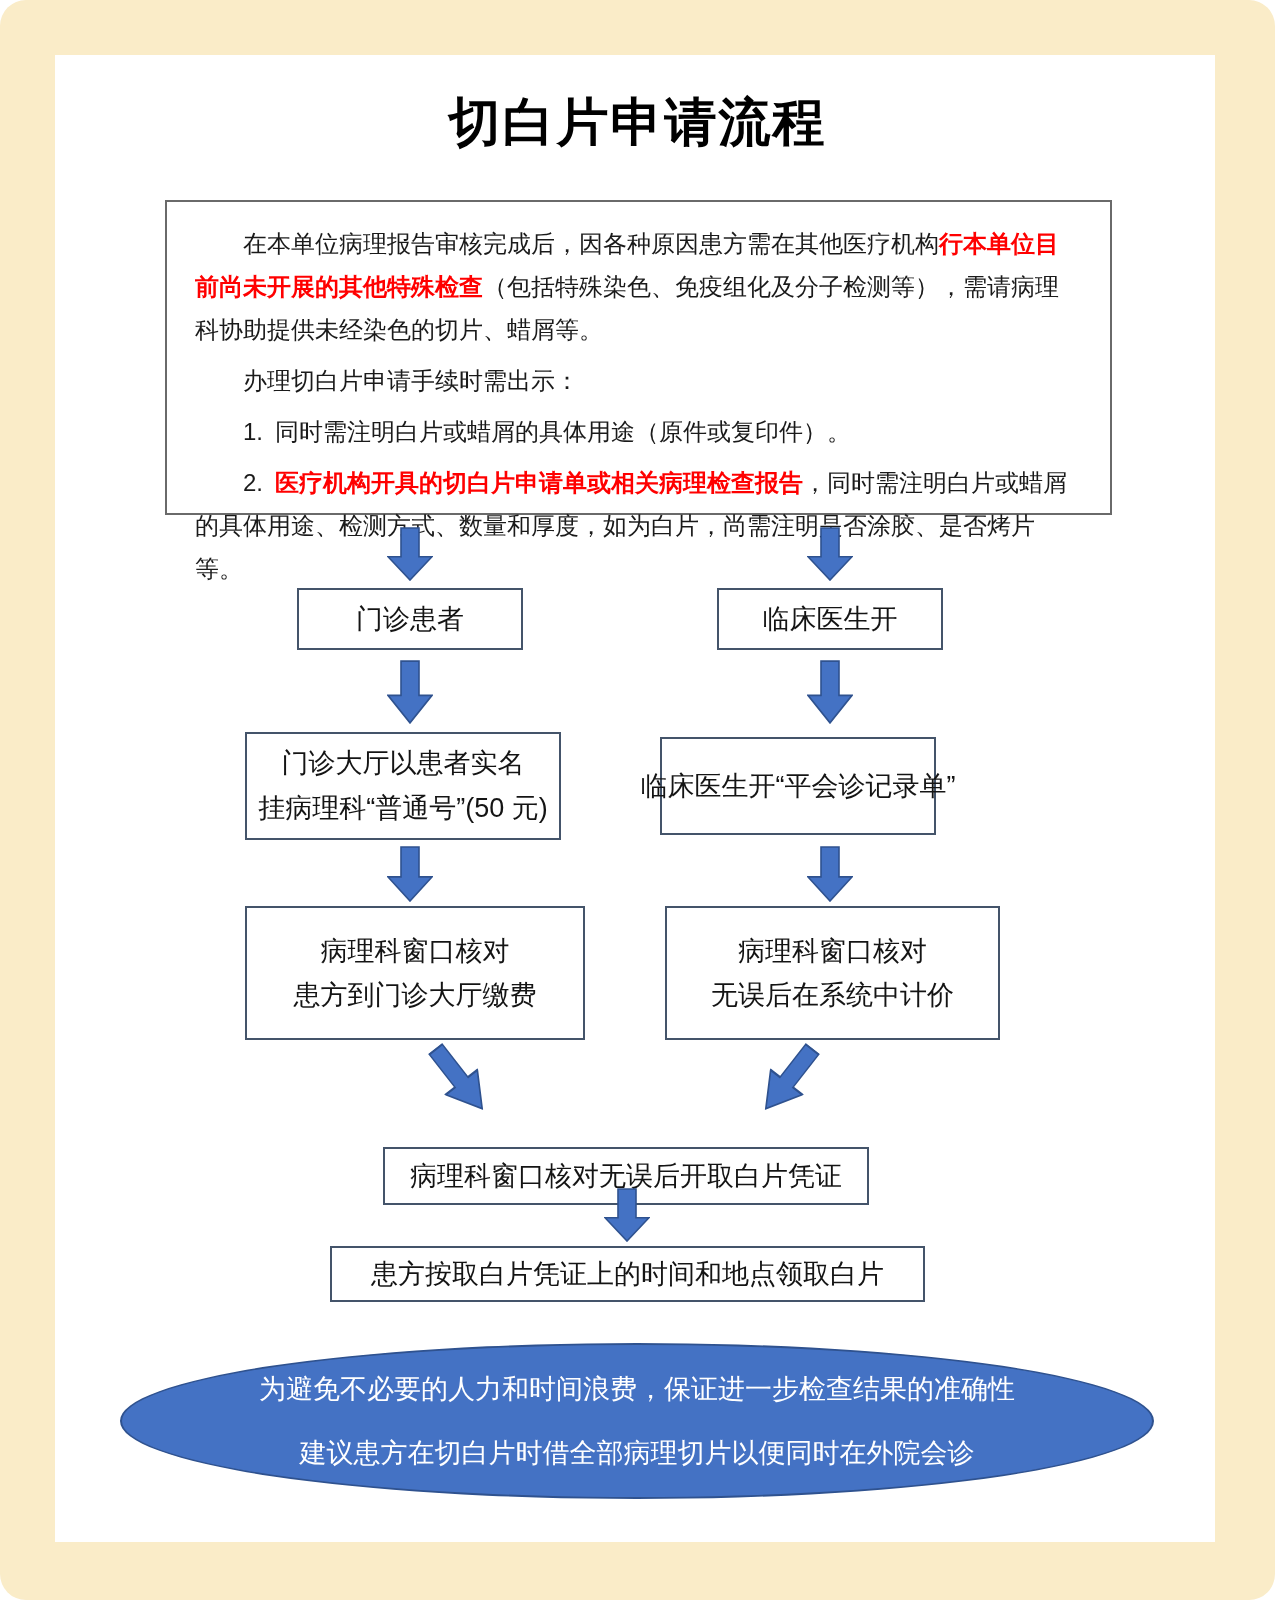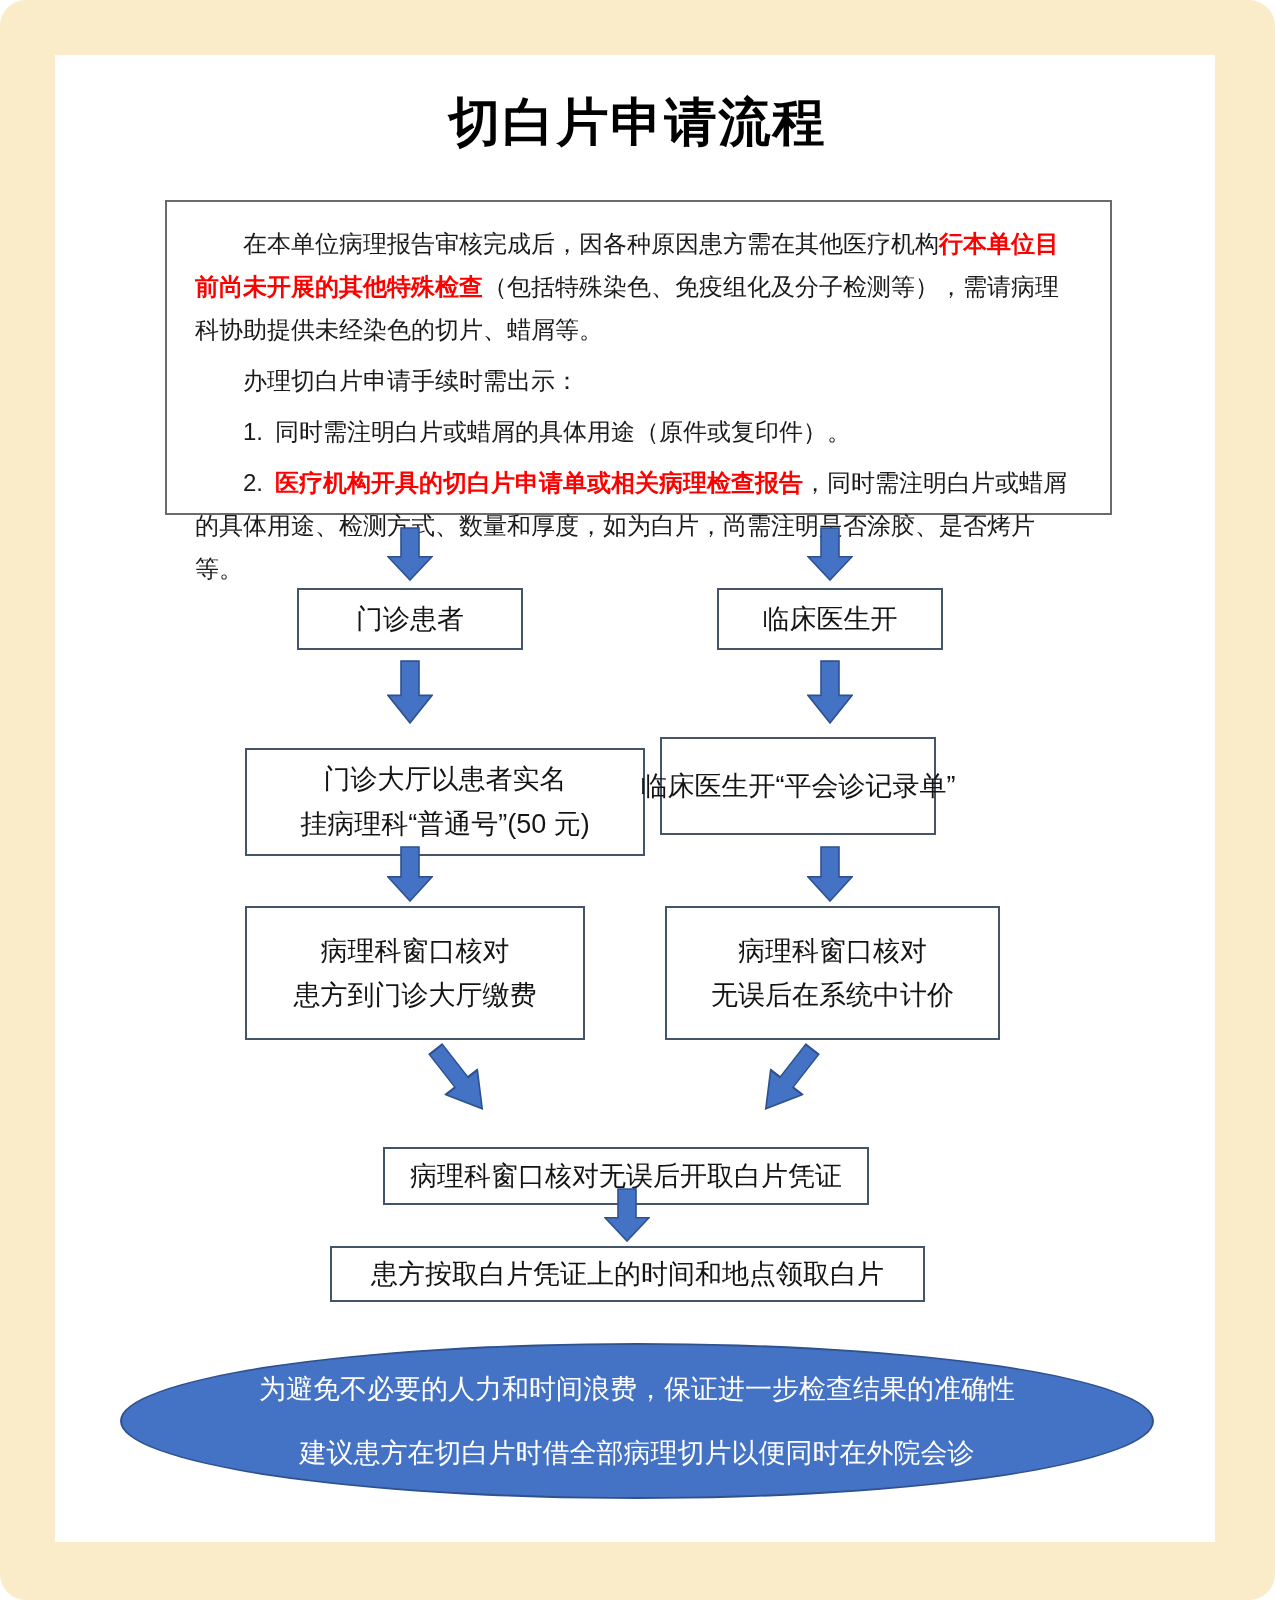--- a/index.html
+++ b/index.html
@@ -80,21 +80,21 @@
     <svg width="46" height="64" viewBox="0 0 46 58" preserveAspectRatio="none">
         <path d="M14 1 L32 1 L32 32 L45 32 L23 57 L1 32 L14 32 Z" fill="#4472c4" stroke="#2f528f" stroke-width="1.6"></path>
       </svg>
   </div>
   <div class="arrow" style="left:807px; top:660px;">
     <svg width="46" height="64" viewBox="0 0 46 58" preserveAspectRatio="none">
         <path d="M14 1 L32 1 L32 32 L45 32 L23 57 L1 32 L14 32 Z" fill="#4472c4" stroke="#2f528f" stroke-width="1.6"></path>
       </svg>
   </div>
 
-  <div class="fbox" style="left:245px; top:748px; width:400px; height:108px; line-height:45px;">
+  <div class="fbox" style="left:245px; top:732px; width:316px; height:108px; line-height:45px;">
     <span>门诊大厅以患者实名</span>
     <span>挂病理科“普通号”(50 元)</span>
   </div>
   <div class="fbox" style="left:660px; top:737px; width:276px; height:98px;">
     <span>临床医生开“平会诊记录单”</span>
   </div>
 
   <div class="arrow" style="left:387px; top:846px;">
     <svg width="46" height="56" viewBox="0 0 46 58" preserveAspectRatio="none">
         <path d="M14 1 L32 1 L32 32 L45 32 L23 57 L1 32 L14 32 Z" fill="#4472c4" stroke="#2f528f" stroke-width="1.6"></path>

